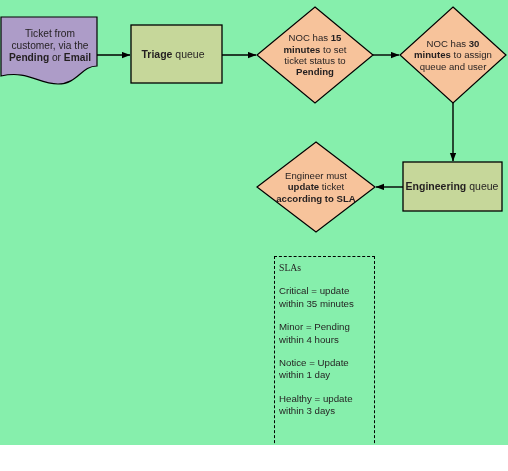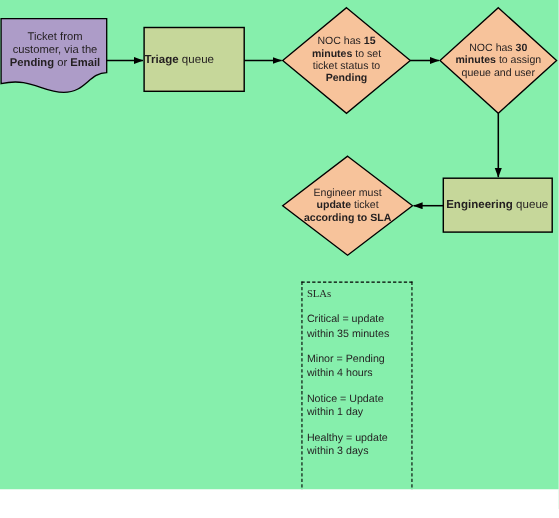--- a/index.html
+++ b/index.html
@@ -37,21 +37,21 @@
   .node-text span { display: block; }
   .b { font-weight: bold; }
 
   
   #doc-text {
     left: 4px; top: 22px; width: 92px; height: 48px;
     font-size: 10.2px;
   }
   
   #triage-text {
-    left: 117px; top: 25px; width: 92px; height: 58px;
+    left: 127px; top: 25px; width: 92px; height: 58px;
     font-size: 10.5px;
     text-align: right;
   }
   
   #d1-text {
     left: 272px; top: 24px; width: 86px; height: 62px;
     font-size: 9.6px;
   }
   
   #d2-text {

